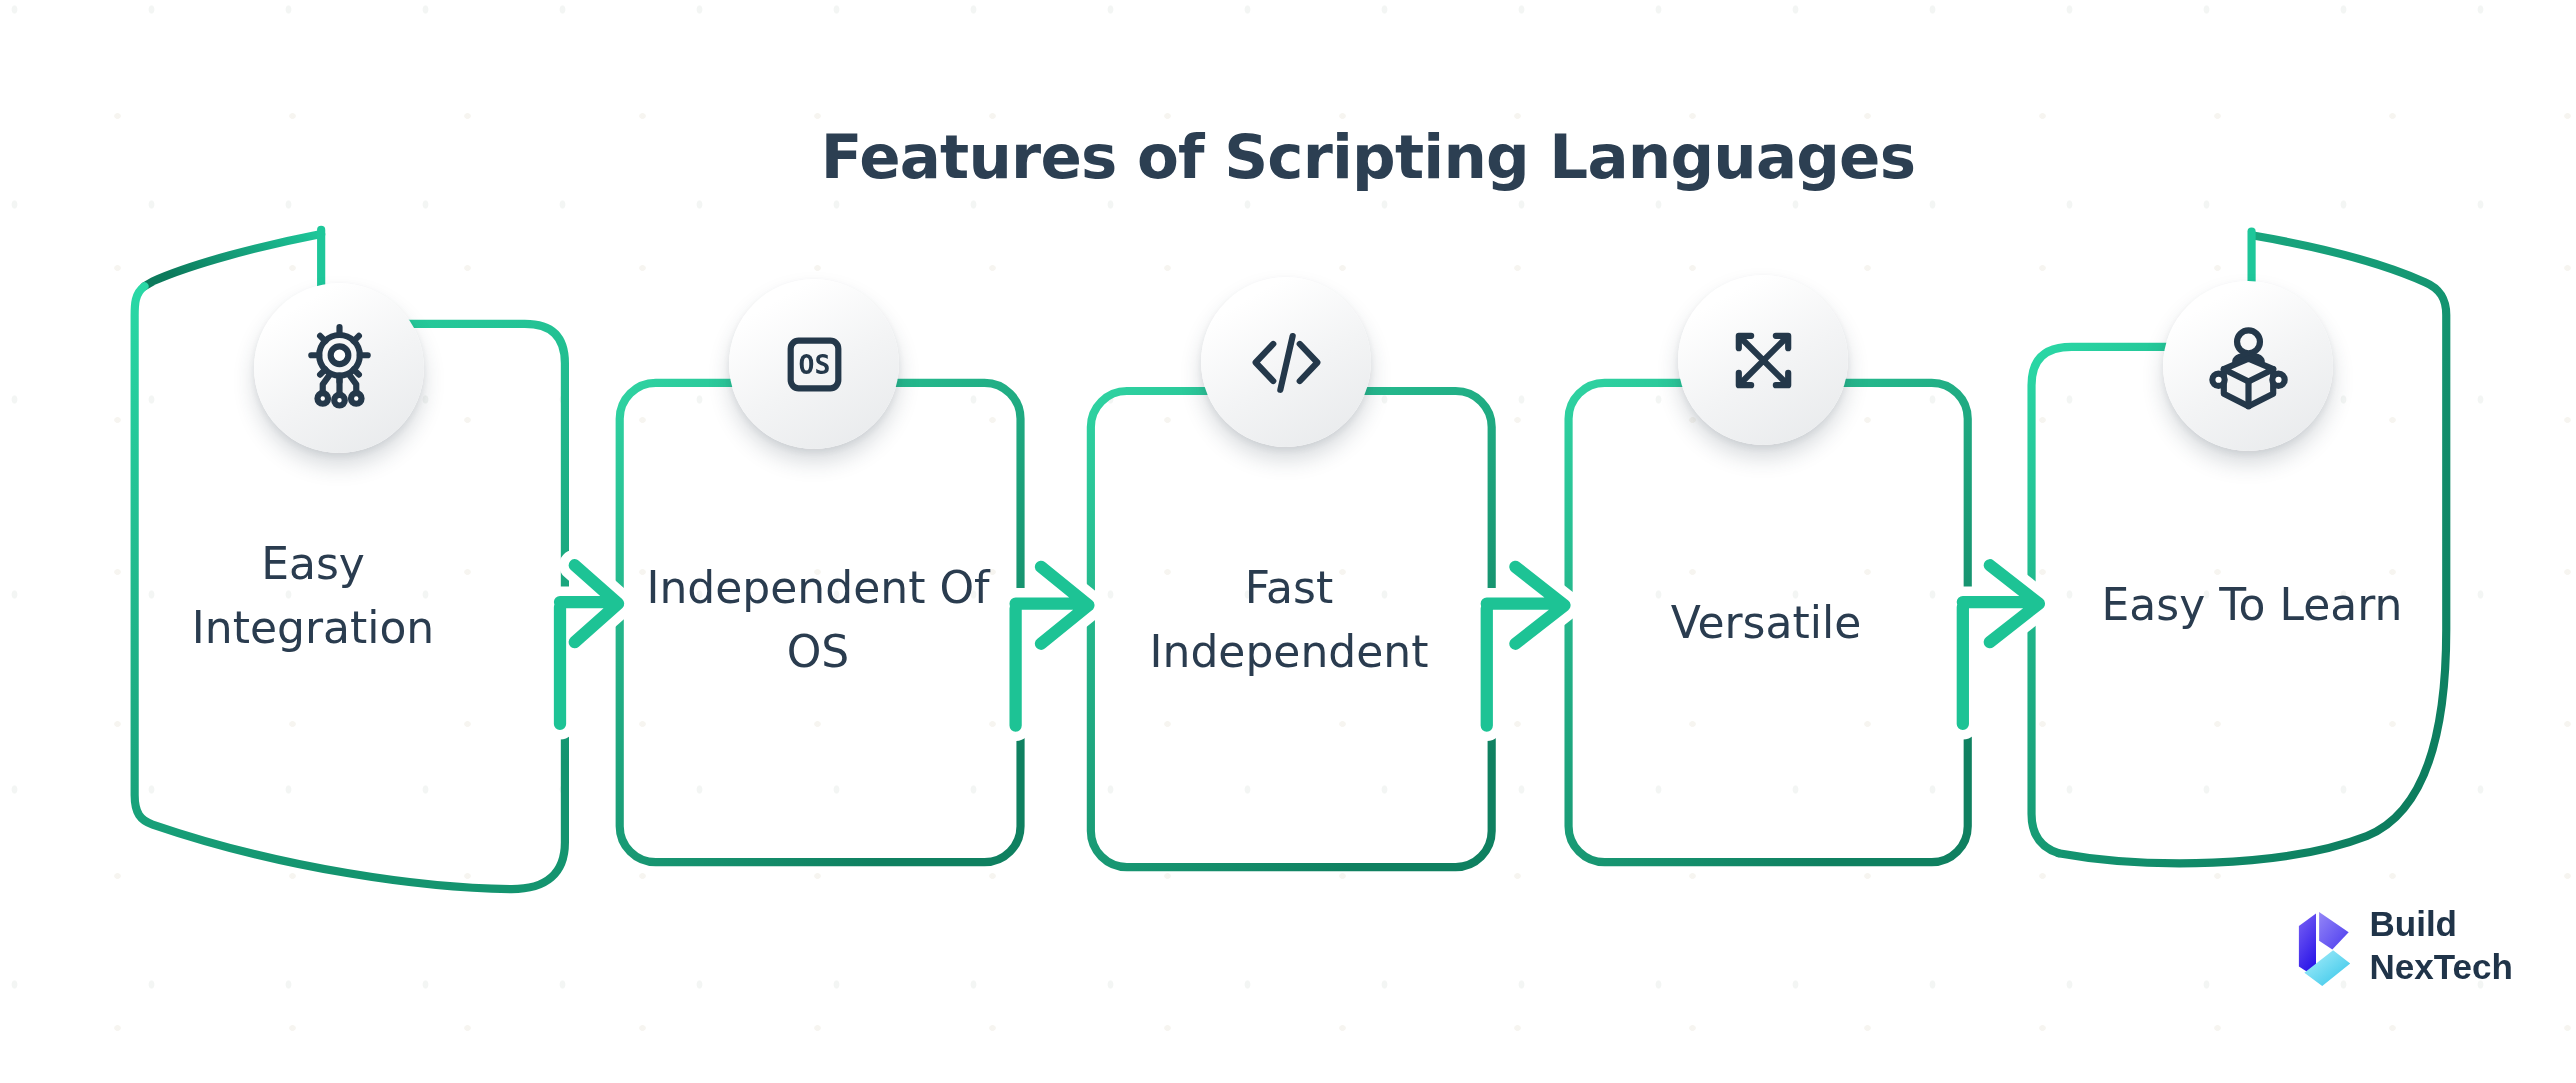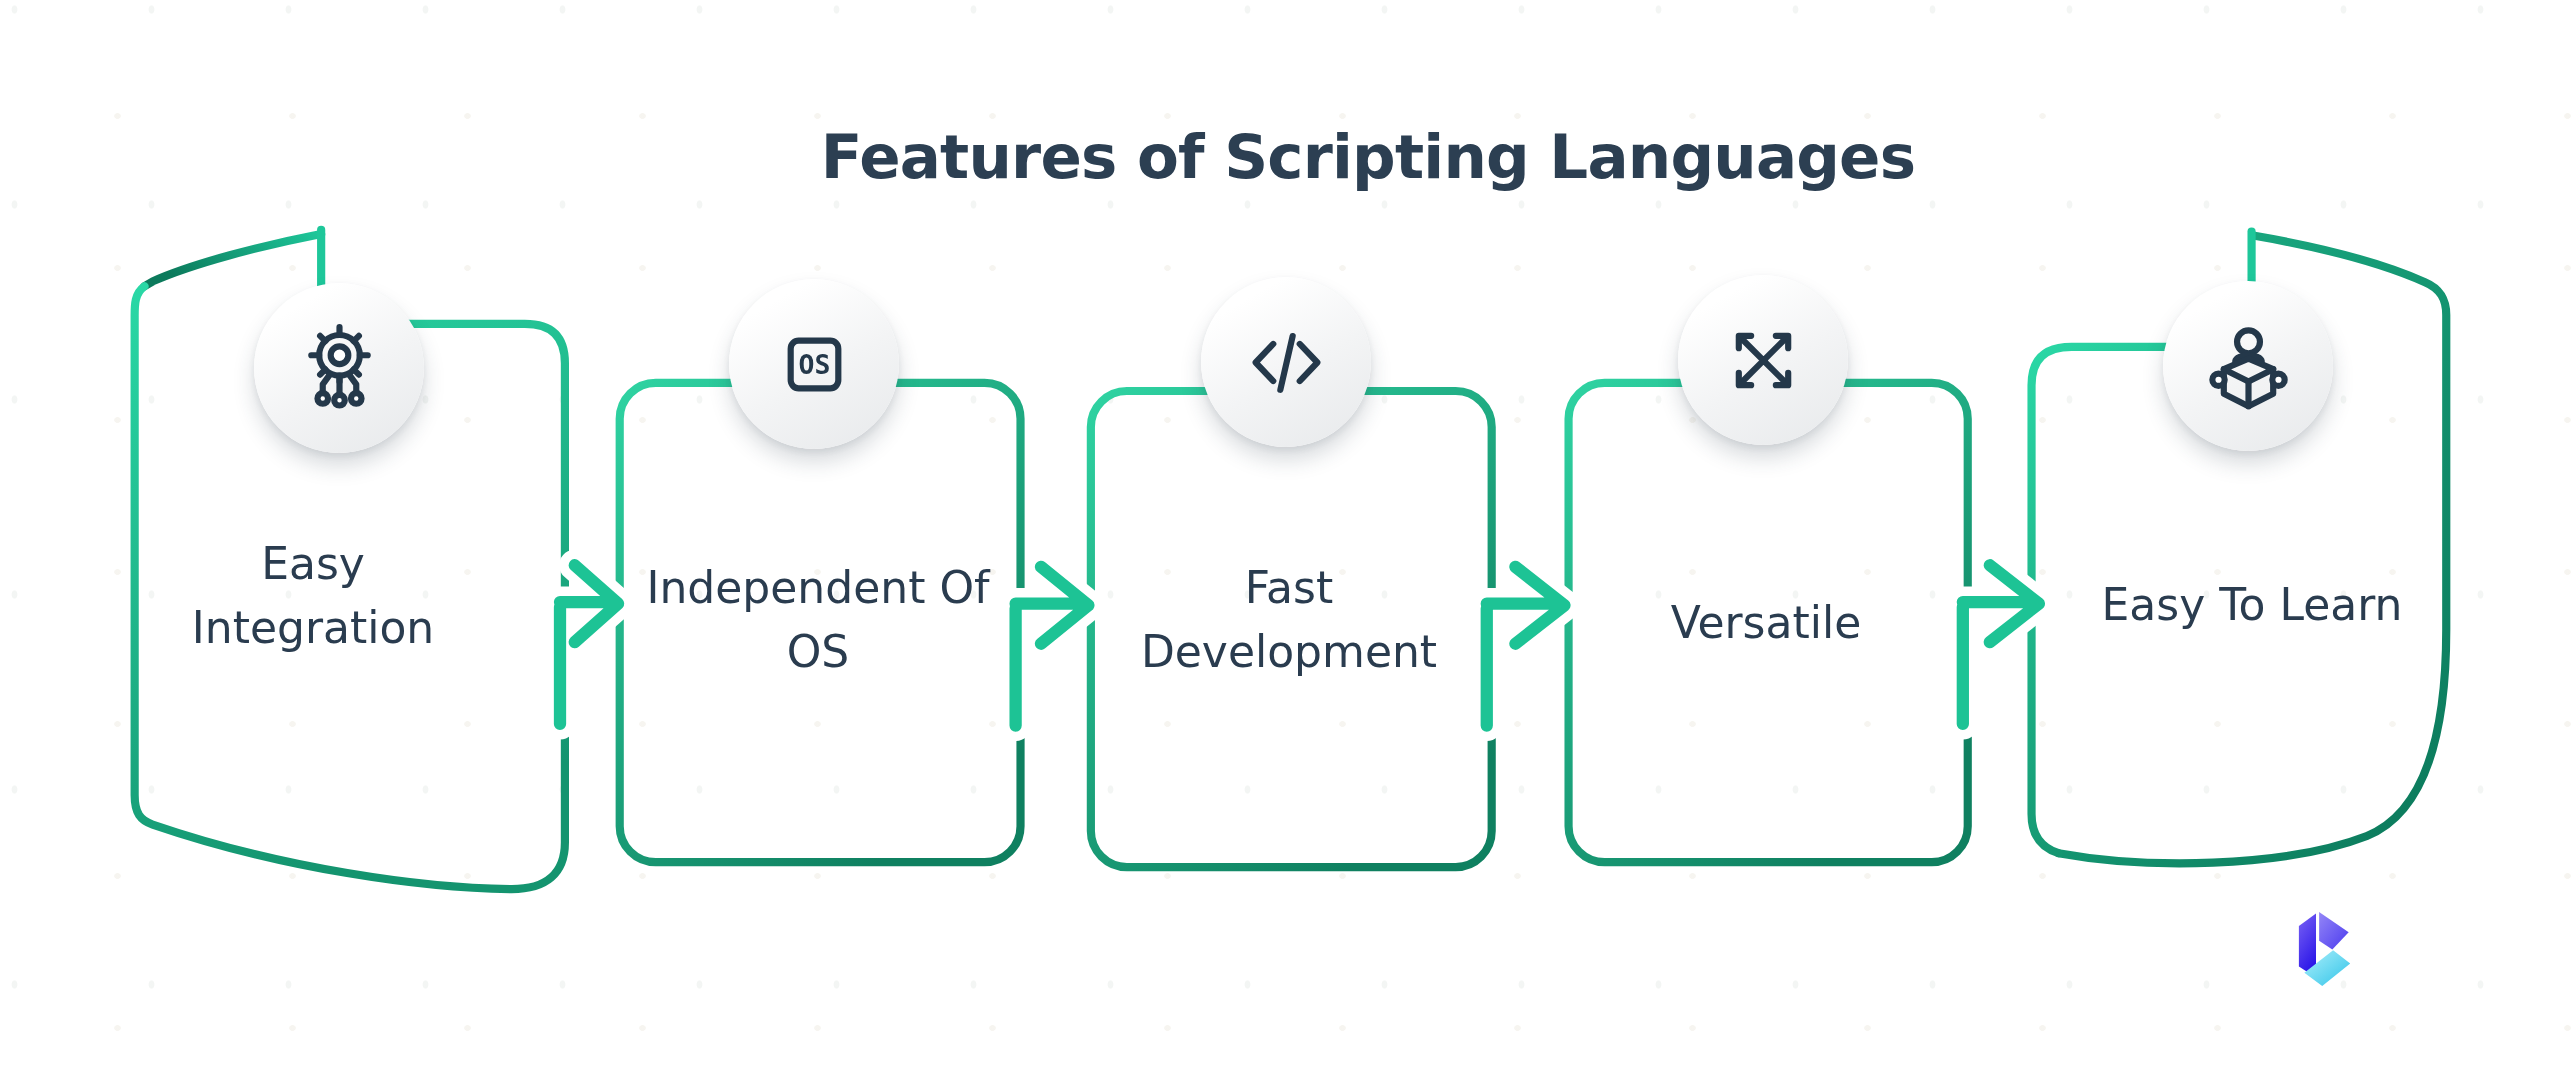--- a/index.html
+++ b/index.html
@@ -160,21 +160,21 @@
       <circle cx="21" cy="70" r="7" class="ic-fillwhite"></circle>
       <circle cx="89" cy="70" r="7" class="ic-fillwhite"></circle>
     </g>
   </svg>
 </div>
 
 <div class="feature-label abs" style="left:141px;top:532px;width:344px;">Easy Integration</div>
 
 <div class="feature-label abs" style="left:646px;top:556px;width:344px;">Independent Of OS</div>
 
-<div class="feature-label abs" style="left:1117px;top:556px;width:344px;">Fast Development</div>
+<div class="feature-label abs" style="left:1117px;top:556px;width:344px;">Fast Independent</div>
 
 <div class="feature-label abs" style="left:1594px;top:591px;width:344px;">Versatile</div>
 
 <div class="feature-label abs" style="left:2039px;top:573px;width:426px;">Easy To Learn</div>
 
 <div id="logo" class="abs">
   <svg width="70" height="87" viewBox="0 0 90 110">
     <defs>
       <linearGradient id="lgBar" x1="0" y1="0" x2="0.4" y2="1">
         <stop offset="0" stop-color="#7a63f4"></stop>
@@ -186,14 +186,18 @@
       </linearGradient>
       <linearGradient id="lgChev" x1="0" y1="0" x2="1" y2="1">
         <stop offset="0" stop-color="#aef0fb"></stop>
         <stop offset="1" stop-color="#2fc3e8"></stop>
       </linearGradient>
     </defs>
     <polygon points="14,30 36,14 36,96 14,82" fill="url(#lgBar)"></polygon>
     <polygon points="40,12 78,38 57,60 40,49" fill="url(#lgFlag)"></polygon>
     <polygon points="58,61 80,78 44,107 21,90 44,72" fill="url(#lgChev)"></polygon>
   </svg>
+  <div id="logo-text">
+    <div>Build</div>
+    <div>NexTech</div>
+  </div>
 </div>
 
 
 </body></html>

